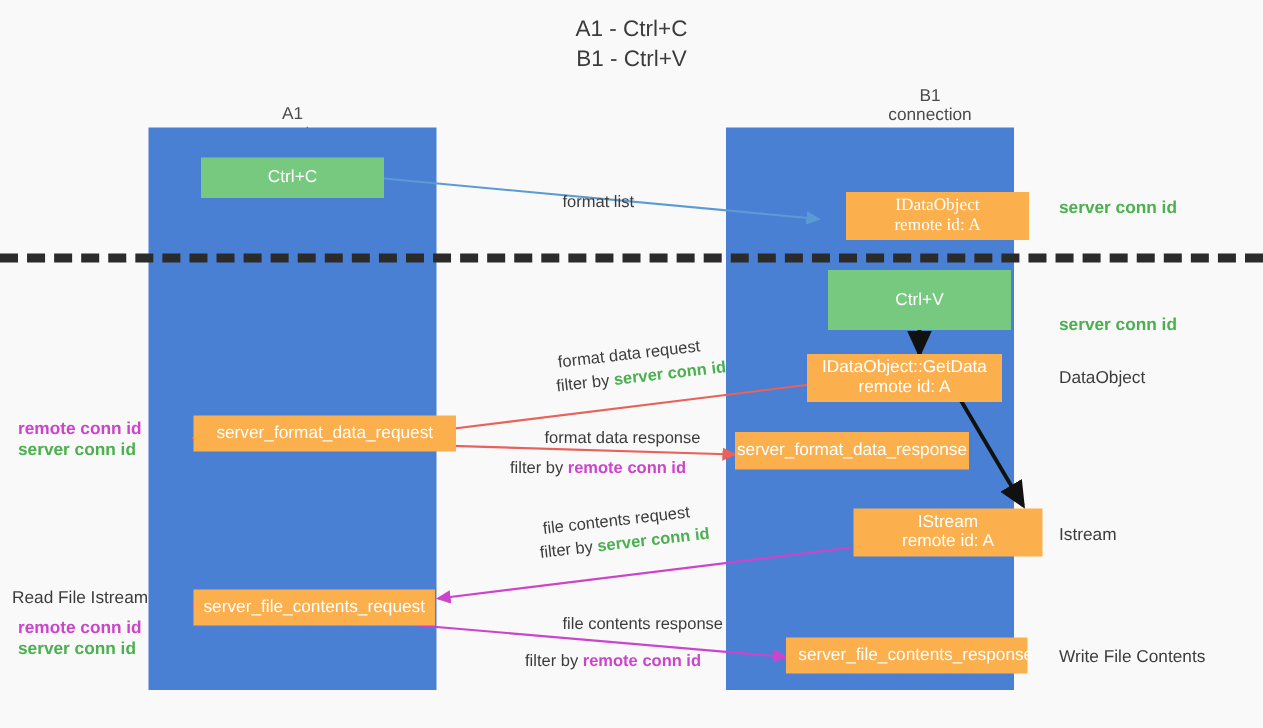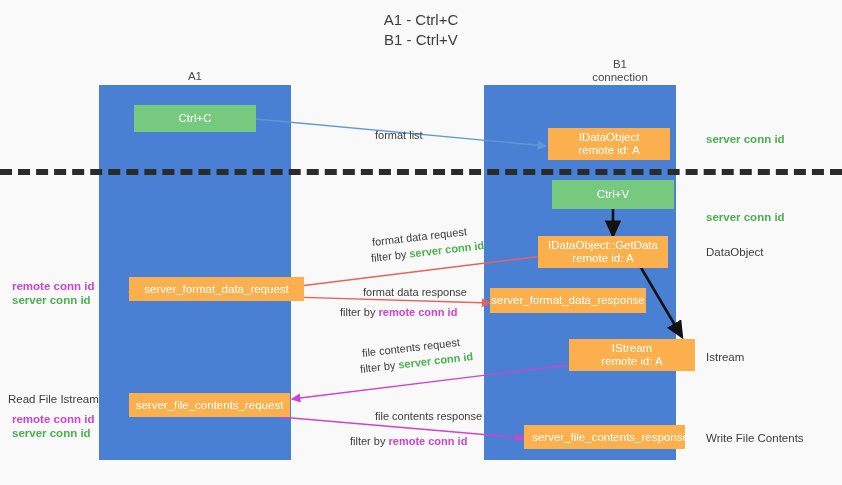--- a/index.html
+++ b/index.html
@@ -111,26 +111,26 @@
 
     <line x1="128" y1="404" x2="524" y2="438" stroke="#cc44cc" stroke-width="1.4" marker-end="url(#am)"></line>
   </svg>
 
   <div class="abs dashed"></div>
 
   <div class="abs box green" style="left:134px;top:105px;width:122px;height:27px;">
     <span>Ctrl+C</span>
   </div>
 
-  <div class="abs box orange" style="left:548px;top:128px;width:122px;height:32px;">
+  <div class="abs box orange" style="left:564px;top:128px;width:122px;height:32px;font-family:Liberation Serif, serif;">
     <span>IDataObject</span>
     <span class="l2">remote id: A</span>
   </div>
 
-  <div class="abs box green" style="left:552px;top:180px;width:122px;height:29px;">
+  <div class="abs box green" style="left:552px;top:180px;width:122px;height:40px;">
     <span>Ctrl+V</span>
   </div>
 
   <div class="abs box orange" style="left:538px;top:236px;width:130px;height:32px;">
     <span>IDataObject::GetData</span>
     <span class="l2">remote id: A</span>
   </div>
 
   <div class="abs box orange" style="left:569px;top:339px;width:126px;height:32px;">
     <span>IStream</span>

